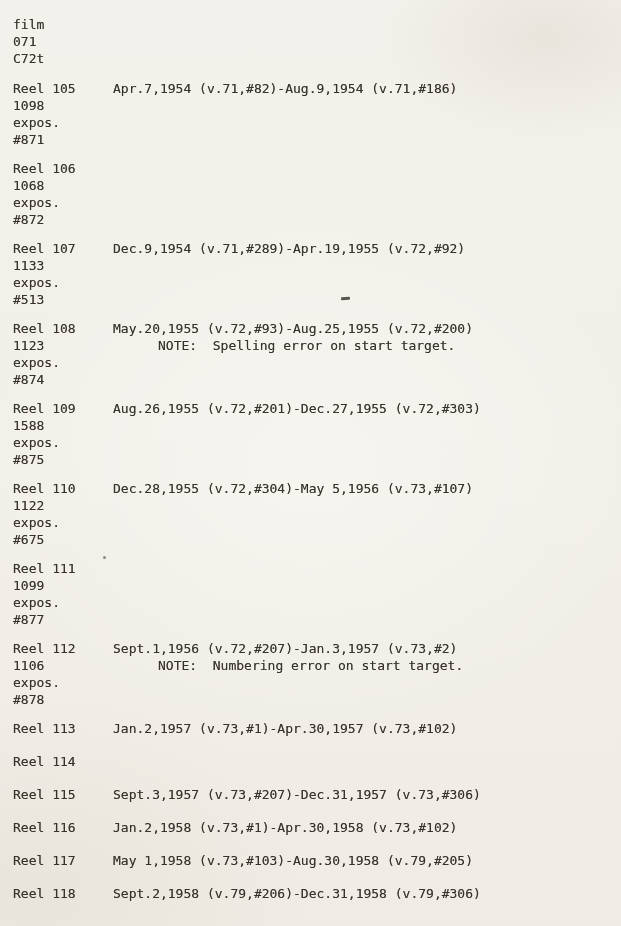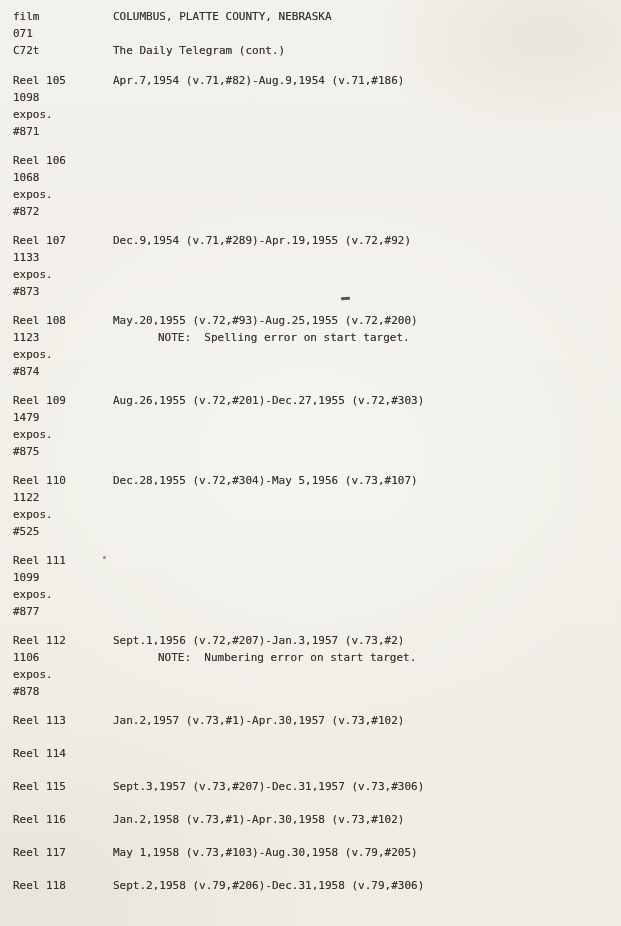--- a/index.html
+++ b/index.html
@@ -2,29 +2,29 @@
 <html><head>
 <meta charset="utf-8">
 <style>
   html, body { margin: 0; padding: 0; }
   body { background: #e9e6e0; }
   .page {
     position: relative;
     width: 621px;
     height: 926px;
     box-sizing: border-box;
-    padding: 8px 8px 0 13px;
+    padding: 16px 8px 0 13px;
     overflow: hidden;
     background:
       radial-gradient(ellipse 260px 160px at 88% 4%, rgba(205,200,188,0.30), transparent 65%),
       radial-gradient(ellipse 420px 300px at 6% 96%, rgba(210,205,194,0.25), transparent 65%),
       radial-gradient(ellipse 500px 400px at 50% 50%, rgba(255,255,252,0.35), transparent 70%),
       linear-gradient(#f3f1eb 0%, #f1efe8 55%, #eeece4 100%);
     font-family: "DejaVu Sans Mono", "Liberation Mono", monospace;
-    font-size: 11px;
+    font-size: 13px;
     line-height: 17px;
     color: #37332c;
     text-shadow: 0 0 0.5px rgba(55,51,44,0.55);
   }
   .grid-row {
     display: grid;
     grid-template-columns: 100px 1fr;
   }
   .line { white-space: pre-wrap; min-height: 0; }
   .header { margin-bottom: 13px; }
@@ -62,25 +62,20 @@
 <body>
 
 <div class="page">
 
   <div class="grid-row header">
     <div class="col-left">
       <div class="line">film</div>
       <div class="line">071</div>
       <div class="line">C72t</div>
     </div>
-    <div class="col-right">
-      <div class="line">COLUMBUS, PLATTE COUNTY, NEBRASKA</div>
-      <div class="spacer-line"></div>
-      <div class="line">The Daily Telegram (cont.)</div>
-    </div>
   </div>
 
   <div>
 
     <div class="grid-row entry">
       <div class="col-left">
         <div class="line">Reel 105</div>
         <div class="line">1098</div>
         <div class="line">expos.</div>
         <div class="line">#871</div>
@@ -98,21 +93,21 @@
         <div class="line">expos.</div>
         <div class="line">#872</div>
       </div>
     </div>
 
     <div class="grid-row entry">
       <div class="col-left">
         <div class="line">Reel 107</div>
         <div class="line">1133</div>
         <div class="line">expos.</div>
-        <div class="line">#873</div>
+        <div class="line">#513</div>
       </div>
       <div class="col-right">
         <div class="line">Dec.9,1954 (v.71,#289)-Apr.19,1955 (v.72,#92)</div>
 
       </div>
     </div>
 
     <div class="grid-row entry">
       <div class="col-left">
         <div class="line">Reel 108</div>
@@ -122,36 +117,36 @@
       </div>
       <div class="col-right">
         <div class="line">May.20,1955 (v.72,#93)-Aug.25,1955 (v.72,#200)</div>
         <div class="line entry-note">NOTE:  Spelling error on start target.</div>
       </div>
     </div>
 
     <div class="grid-row entry">
       <div class="col-left">
         <div class="line">Reel 109</div>
-        <div class="line">1479</div>
+        <div class="line">1588</div>
         <div class="line">expos.</div>
         <div class="line">#875</div>
       </div>
       <div class="col-right">
         <div class="line">Aug.26,1955 (v.72,#201)-Dec.27,1955 (v.72,#303)</div>
 
       </div>
     </div>
 
     <div class="grid-row entry">
       <div class="col-left">
         <div class="line">Reel 110</div>
         <div class="line">1122</div>
         <div class="line">expos.</div>
-        <div class="line">#525</div>
+        <div class="line">#675</div>
       </div>
       <div class="col-right">
         <div class="line">Dec.28,1955 (v.72,#304)-May 5,1956 (v.73,#107)</div>
 
       </div>
     </div>
 
     <div class="grid-row entry">
       <div class="col-left">
         <div class="line">Reel 111</div>

